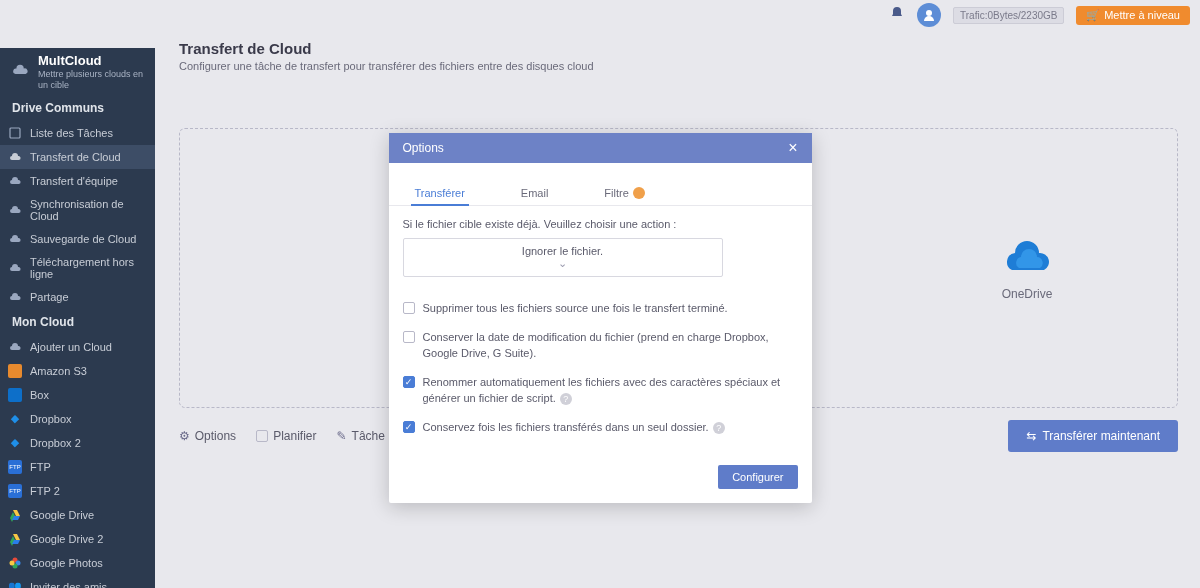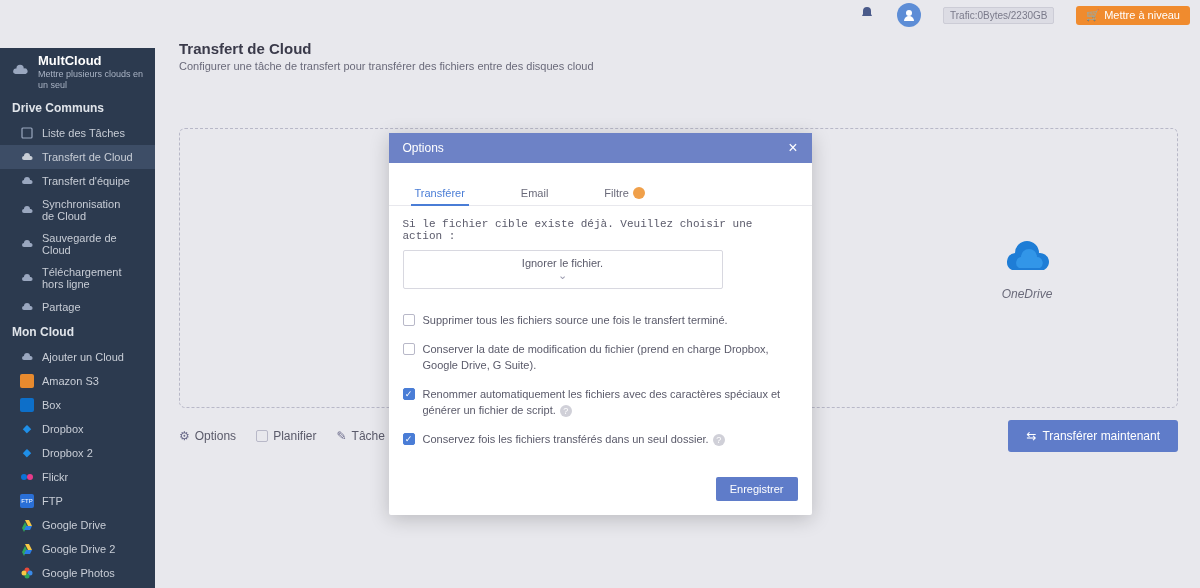--- a/index.html
+++ b/index.html
@@ -56,21 +56,21 @@
     }
     .section-header {
       padding: 6px 12px;
       font-weight: bold;
       color: #e0e4ea;
       font-size: 12px;
     }
     .sidebar-item {
       display: flex;
       align-items: center;
-      padding: 5px 20px;
+      padding: 5px 8px;
       gap: 8px;
       cursor: pointer;
       font-size: 11px;
     }
     .sidebar-item.active {
       background: #3d4d66;
     }
     .sidebar-icon {
       width: 14px;
       height: 14px;
@@ -82,21 +82,21 @@
     .top-bar {
       position: absolute;
       left: 157px;
       top: 0;
       right: 0;
       height: 30px;
       display: flex;
       align-items: center;
       justify-content: flex-end;
       padding: 0 10px;
-      gap: 22px;
+      gap: 12px;
     }
     .bell-icon, .user-avatar {
       color: #4a5a7a;
     }
     .user-avatar {
       width: 24px;
       height: 24px;
       border-radius: 50%;
       background: #5d8dd6;
       display: flex;
@@ -145,21 +145,20 @@
     .transfer-box {
       border: 1px dashed #b8b8c8;
       border-radius: 6px;
       margin-top: 56px;
       height: 280px;
       position: relative;
       display: flex;
       align-items: center;
       justify-content: flex-end;
       padding-right: 120px;
-      font-style: italic;
     }
     .cloud-target {
       display: flex;
       flex-direction: column;
       align-items: center;
       gap: 12px;
     }
     .cloud-target-label {
       font-size: 12px;
       color: #6a6a7a;
@@ -262,21 +261,20 @@
       background: #f0a04a;
       display: inline-block;
     }
     .modal-body {
       padding: 12px 14px 8px;
       font-size: 11px;
       color: #5a5a6a;
     }
     .modal-prompt {
       margin-bottom: 8px;
-      font-family: Liberation Mono, monospace;
     }
     .select-mock {
       border: 1px solid #d8d8e0;
       padding: 6px 10px;
       border-radius: 2px;
       display: flex;
       justify-content: space-between;
       align-items: center;
       margin-bottom: 24px;
       cursor: pointer;
@@ -345,21 +343,21 @@
 
 <div class="sidebar">
   <div class="sidebar-logo">
     <span class="logo-icon">
       <svg viewBox="0 0 24 18">
           <path d="M7 6a4 4 0 0 1 8 0 3 3 0 0 1 2 6H6a3 3 0 0 1 1-6z" fill="#9aa7bf"></path>
         </svg>
     </span>
     <span class="logo-text">
       <span class="logo-title">MultCloud</span>
-      <span class="logo-sub">Mettre plusieurs clouds en un seul</span>
+      <span class="logo-sub">Mettre plusieurs clouds en un cible</span>
     </span>
   </div>
 
   <div class="section-header">Drive Communs</div>
   <div class="sidebar-item">
     <span class="sidebar-icon">
       <svg width="14" height="14" viewBox="0 0 14 14">
           <rect x="2" y="2" width="10" height="10" rx="1" fill="none" stroke="#9aa7bf" stroke-width="1.2"></rect>
         </svg>
     </span>
@@ -433,31 +431,26 @@
     </div>
   <div class="sidebar-item">
       <span class="sidebar-icon" style="color:#1f8fe8">◆</span>
       <span>Dropbox</span>
     </div>
   <div class="sidebar-item">
       <span class="sidebar-icon" style="color:#1f8fe8">◆</span>
       <span>Dropbox 2</span>
     </div>
   <div class="sidebar-item">
-      <span class="sidebar-icon">
-        <svg width="14" height="14" viewBox="0 0 14 14">
-          <circle cx="4" cy="7" r="3" fill="#0b72d6"></circle>
-          <circle cx="10" cy="7" r="3" fill="#e63b8a"></circle>
-        </svg>
-      </span>
-      <span>Flickr</span>
-    </div>
-  <div class="sidebar-item">
       <span class="sidebar-icon" style="background:#2a6fd6;border-radius:2px;font-size:6px;color:#fff;text-align:center;line-height:14px">FTP</span>
       <span>FTP</span>
+    </div>
+  <div class="sidebar-item">
+      <span class="sidebar-icon" style="background:#2a6fd6;border-radius:2px;font-size:6px;color:#fff;text-align:center;line-height:14px">FTP</span>
+      <span>FTP 2</span>
     </div>
   <div class="sidebar-item">
       <span class="sidebar-icon">
         <svg width="14" height="14" viewBox="0 0 14 14">
           <path d="M5 2l4 0 3 6-4 0z" fill="#f7c845"></path>
           <path d="M2 10l3-6 2 4-3 6z" fill="#2ea55a"></path>
           <path d="M4 12l2-4 6 0-2 4z" fill="#2a7de8"></path>
         </svg>
       </span>
       <span>Google Drive</span>
@@ -581,16 +574,16 @@
       <div class="checkbox-row">
         <span class="checkbox-box checked">✓</span>
         <span><span>Renommer automatiquement les fichiers avec des caractères spéciaux et générer un fichier de script.</span><span class="help-icon">?</span></span>
       </div>
       <div class="checkbox-row">
         <span class="checkbox-box checked">✓</span>
         <span><span>Conservez fois les fichiers transférés dans un seul dossier.</span><span class="help-icon">?</span></span>
       </div>
     </div>
     <div class="modal-footer">
-      <button class="save-btn">Enregistrer</button>
+      <button class="save-btn">Configurer</button>
     </div>
   </div>
 </div>
 
 </body></html>

